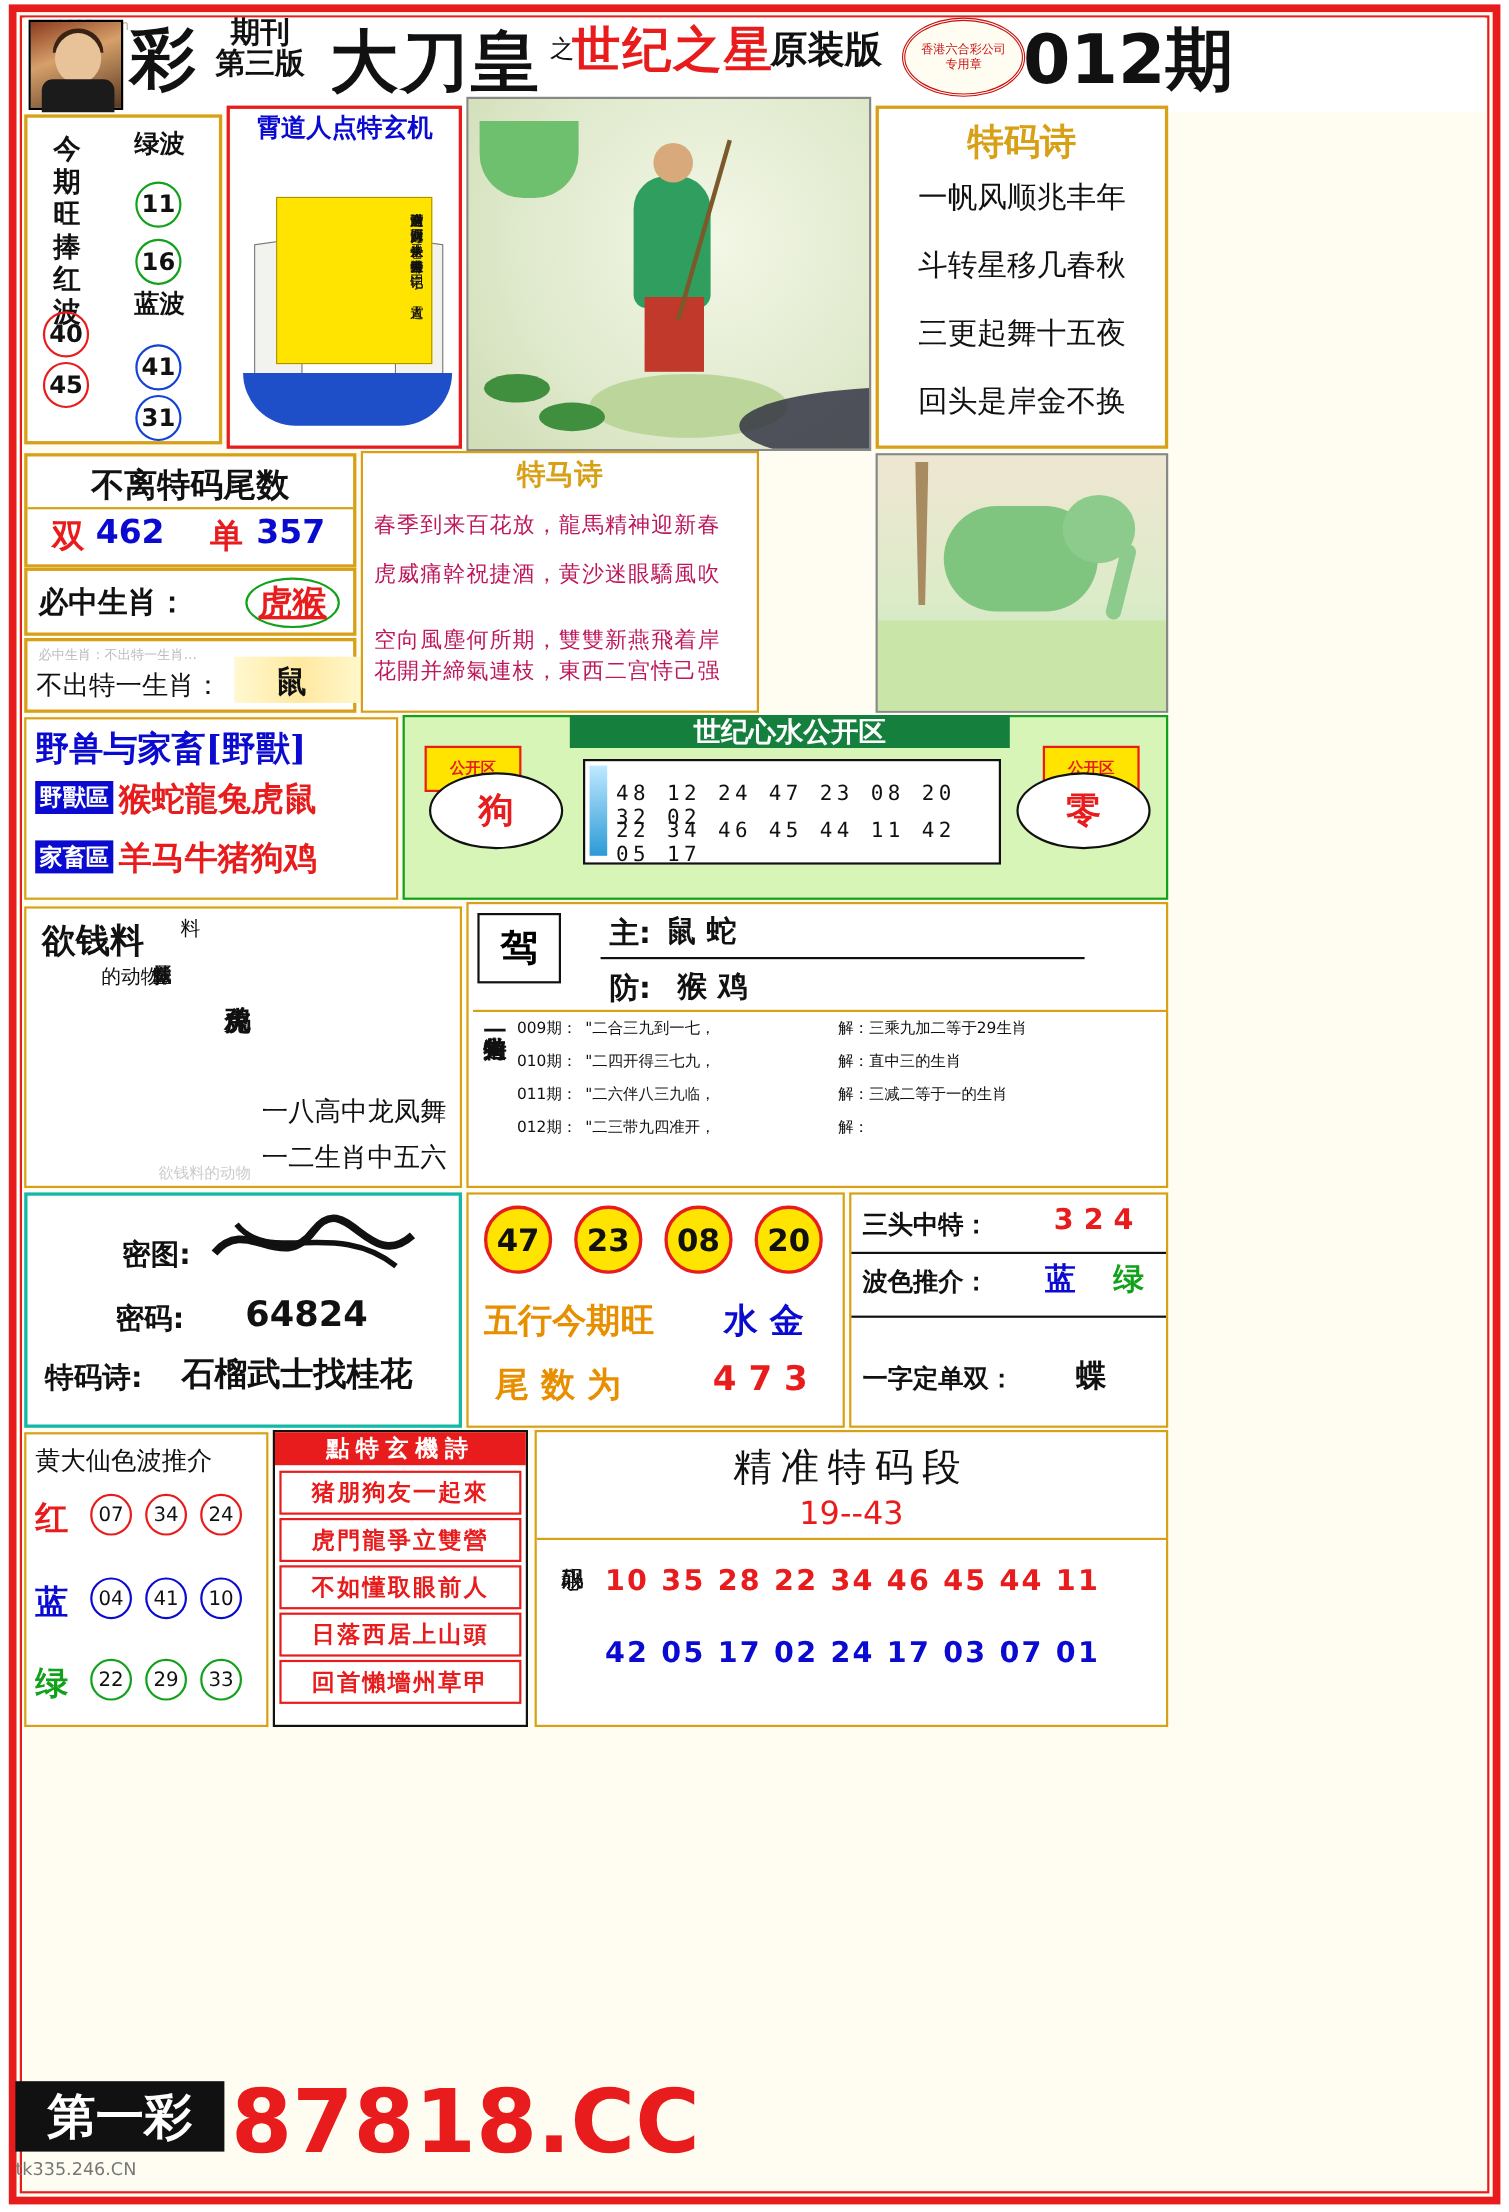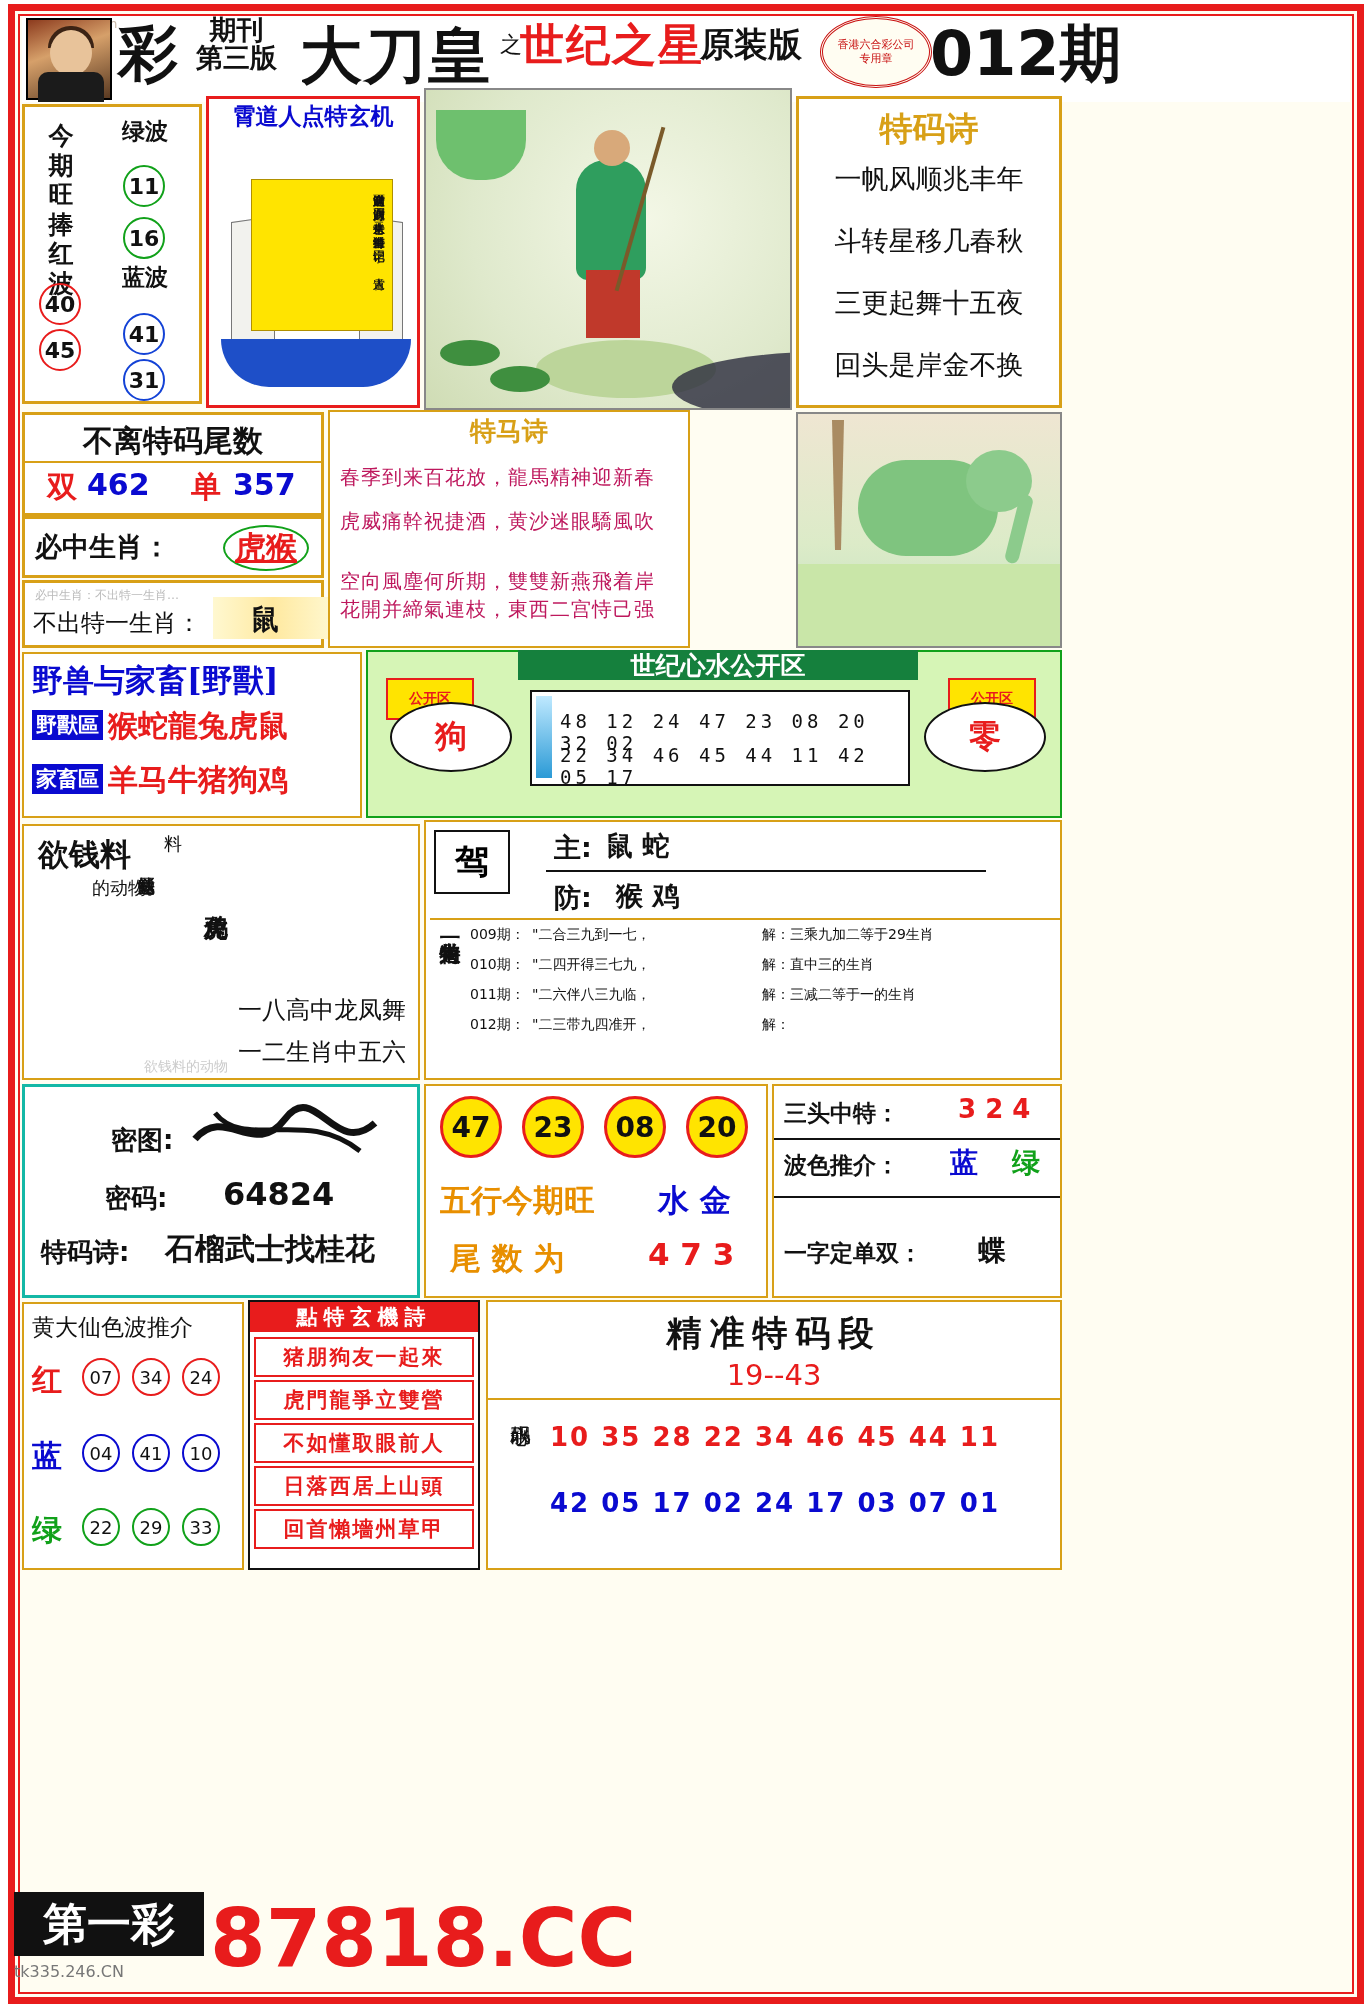--- a/index.html
+++ b/index.html
@@ -104,29 +104,29 @@
   
   .box-hdx{left:22px;top:1302px;width:222px;height:268px;border:2px solid #d8a017;background:#fff;}
   .hdx-t{font-size:23px;color:#111;}
   .sm-ball{width:38px;height:38px;border-radius:50%;border:2px solid #e81c1c;display:flex;align-items:center;justify-content:center;font-size:18px;color:#111;background:#fff;}
 
   .box-shi{left:248px;top:1300px;width:232px;height:270px;border:2px solid #111;background:#fff;}
   .shi-hdr{position:absolute;left:0;top:0;width:100%;height:30px;background:#e81c1c;color:#fff;font-size:21px;font-weight:bold;letter-spacing:6px;}
   .shi-line{height:36px;border:2px solid #e81c1c;margin:3px 4px;font-size:21px;font-weight:bold;color:#e81c1c;display:flex;align-items:center;justify-content:center;letter-spacing:2px;}
 
   .box-jz{left:486px;top:1300px;width:576px;height:270px;border:2px solid #d8a017;background:#fff;}
-  .jz-t{font-size:35px;font-weight:bold;color:#111;letter-spacing:8px;}
+  .jz-t{font-size:35px;font-weight:normal;color:#111;letter-spacing:8px;}
   .jz-r{font-size:29px;color:#e81c1c;}
   .jz-num{font-size:26px;color:#e81c1c;font-weight:bold;letter-spacing:2px;}
   .jz-num2{font-size:26px;color:#0a0ad0;font-weight:bold;letter-spacing:2px;}
 
   
   .wm{left:0;top:1880px;width:1372px;height:110px;}
   .wm-box{position:absolute;left:14px;top:12px;width:190px;height:64px;background:#111;color:#fff;font-size:44px;font-weight:bold;display:flex;align-items:center;justify-content:center;}
-  .wm-txt{position:absolute;left:210px;top:2px;font-size:80px;font-weight:bold;color:#e81c1c;font-family:"DejaVu Sans",sans-serif;margin-top:10px;}
+  .wm-txt{position:absolute;left:210px;top:2px;font-size:80px;font-weight:bold;color:#e81c1c;font-family:"DejaVu Sans",sans-serif;}
   .wm-sub{position:absolute;left:14px;top:82px;font-size:16px;color:#777;}
 </style>
 </head>
 <body>
 
 <div id="page">
   <div class="abs" id="frame"></div>
   <div class="abs" id="frame2"></div>
 
   <div class="abs hdr">

